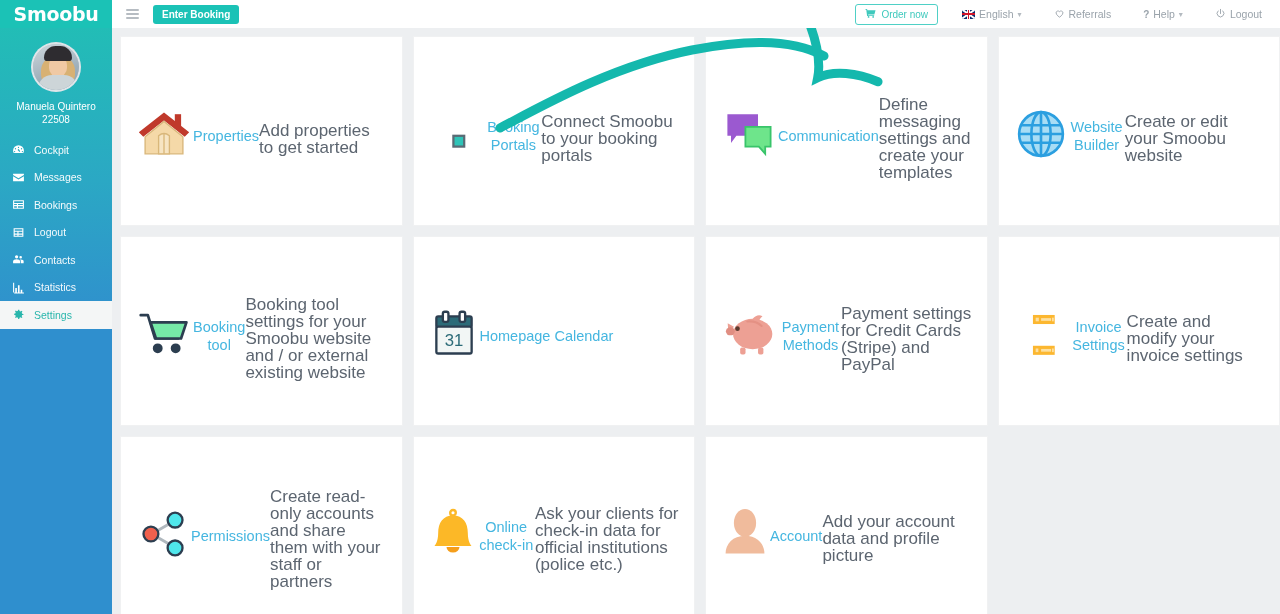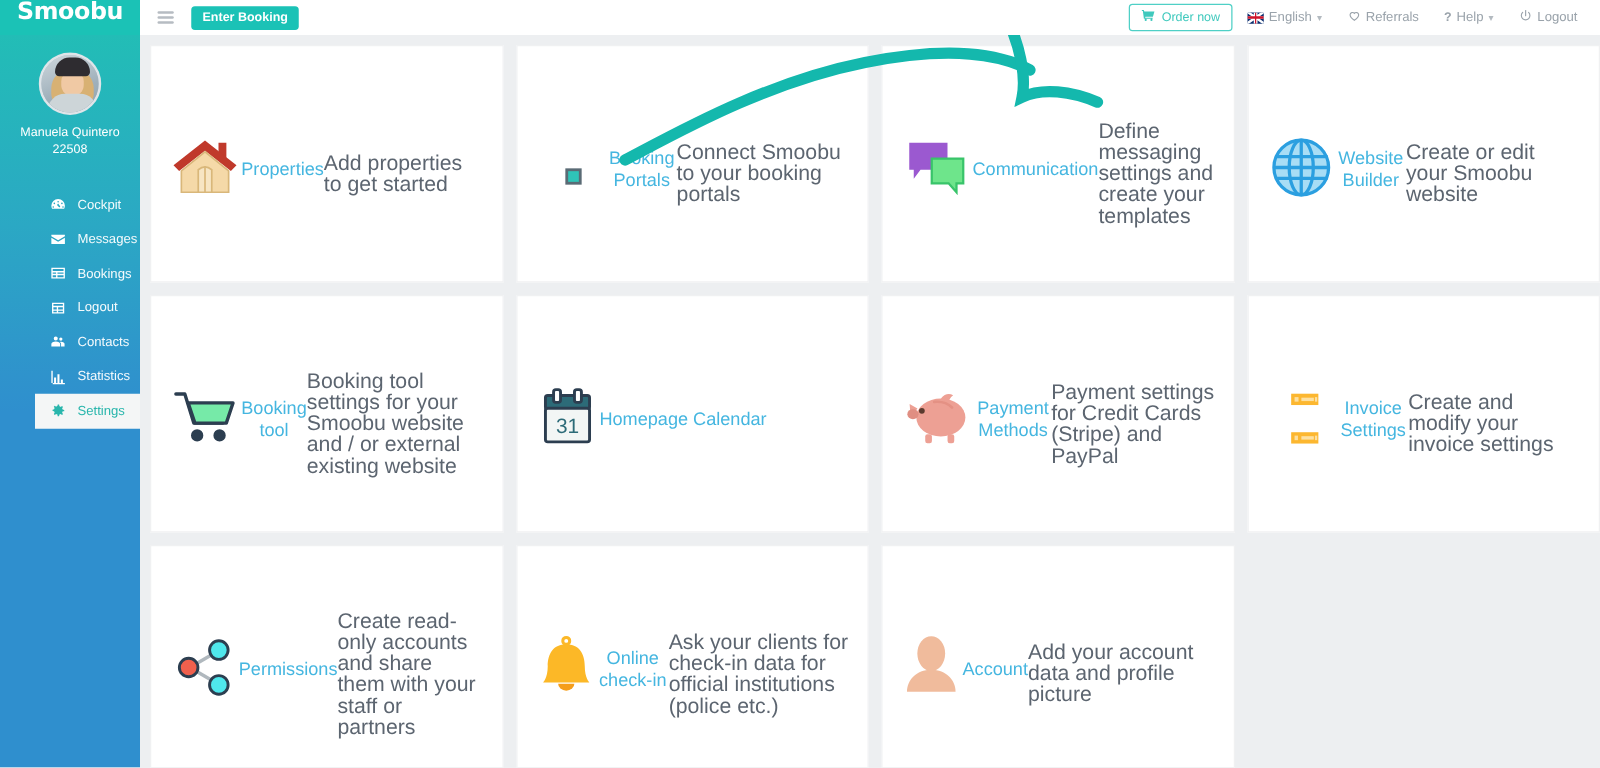--- a/index.html
+++ b/index.html
@@ -14,21 +14,21 @@
   
   .app { display:flex; width:1280px; height:614px; }
 
   
   .sidebar {
     width:112px; height:614px; flex:0 0 112px;
     background:linear-gradient(180deg,#1fc1b4 0%,#1fc1b4 28px,#22bdb6 28px,#2ba8c4 180px,#2f93cc 300px,#2f8fce 330px,#2f8fce 100%);
     position:relative; z-index:5;
   }
   .brand {
-    height:28px; display:flex; justify-content:center;
+    height:28px; display:flex; align-items:center; justify-content:center;
     background:#1bc2b6;
   }
   .brand-logo {
     color:#fff; font-size:19px; font-weight:bold; letter-spacing:-.3px;
     font-family:"DejaVu Sans", sans-serif; line-height:1;
     position:relative;
   }
 
   .profile { padding:14px 0 10px; text-align:center; }
   .avatar {
@@ -38,21 +38,21 @@
     background:#b9c6cf; position:relative;
   }
   .avatar .sky { position:absolute; inset:0; background:linear-gradient(160deg,#cfd8dd,#9fb0bb 60%,#8fa3ae); }
   .avatar .hat { position:absolute; left:11px; top:2px; width:28px; height:15px; background:#2e2c30; border-radius:14px 14px 4px 4px; }
   .avatar .hair { position:absolute; left:8px; top:11px; width:34px; height:30px; background:#d8b173; border-radius:16px 16px 10px 10px; }
   .avatar .face { position:absolute; left:16px; top:13px; width:18px; height:20px; background:#f0c9a4; border-radius:9px 9px 10px 10px; }
   .avatar .scarf { position:absolute; left:5px; top:31px; width:40px; height:20px; background:#cdd5d8; border-radius:14px 14px 0 0; }
   .profile-name { color:#fff; font-size:10px; line-height:13px; }
   .profile-id { color:#fff; font-size:10px; line-height:13px; }
 
-  .nav { margin-top:14px;padding-left:28px; }
+  .nav { margin-top:0; }
   .nav-item {
     display:flex; align-items:center; gap:9px;
     height:27.5px; padding-left:12px; cursor:pointer;
     color:rgba(255,255,255,.95); font-size:10.5px;
   }
   .nav-item .ic { width:13px; height:13px; display:flex; align-items:center; justify-content:center; flex:0 0 13px; }
   .nav-item svg { display:block; }
   .nav-item.active {
     background:#f4f6f6; color:#29b6ac;
   }
@@ -66,21 +66,21 @@
     height:28px; background:#ffffff; display:flex; align-items:center;
     padding:0 10px 0 14px; flex:0 0 28px;
   }
   .hamburger { width:13px; height:12px; display:flex; flex-direction:column; justify-content:space-between; cursor:pointer; padding:1px 0; }
   .hamburger i { display:block; height:2px; background:#b6bcc2; border-radius:1px; }
   .btn-enter {
     margin-left:14px; background:#1bc2b6; color:#fff; border:none;
     font-size:10px; font-weight:bold; padding:4px 9px; border-radius:3px;
     cursor:pointer; font-family:"Liberation Sans", sans-serif; line-height:1.1;
   }
-  .top-right { margin-left:auto; display:flex; align-items:center; gap:4px; }
+  .top-right { margin-left:auto; display:flex; align-items:center; gap:16px; }
   .btn-order {
     display:flex; align-items:center; gap:5px;
     border:1px solid #4fd0c6; color:#3fc9bd; background:#fff;
     border-radius:3px; padding:3px 9px; font-size:10px; cursor:pointer;
   }
   .top-link {
     display:flex; align-items:center; gap:4px;
     color:#9aa3ab; font-size:10.5px; padding:4px 8px; cursor:pointer; white-space:nowrap;
   }
   .flag { width:13px; height:9px; border-radius:1px; overflow:hidden; position:relative; background:#0a2d6e; flex:0 0 13px; }

